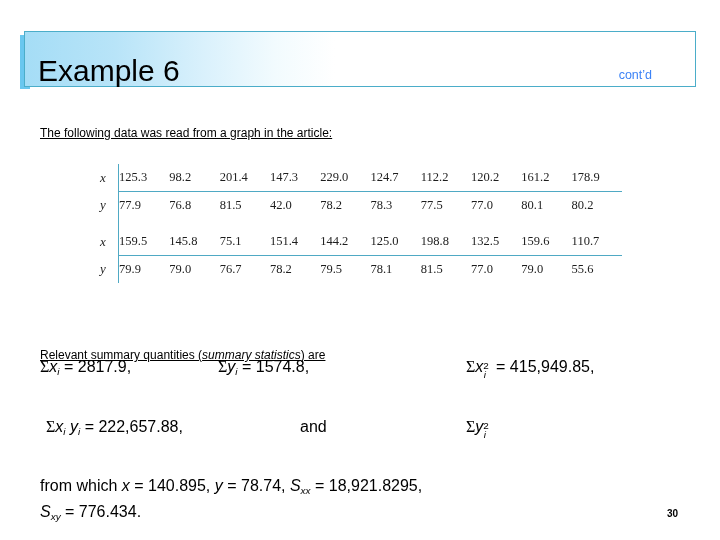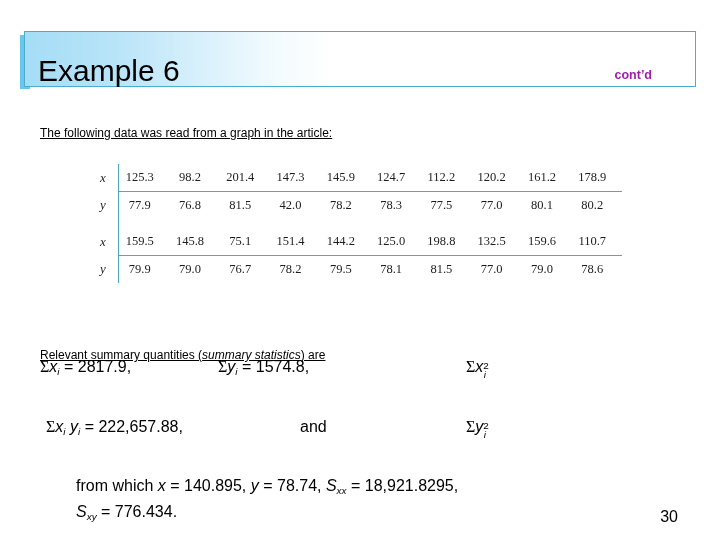--- a/index.html
+++ b/index.html
@@ -49,22 +49,22 @@
     line-height: 38px;
     letter-spacing: 0px;
     color: #000000;
     white-space: nowrap;
   }
   #header-contd {
     position: absolute;
     left: 652px;
     top: 68px;
     font-size: 12.5px;
-    font-weight: bold;
-    color: #a21caf;
+    font-weight: normal;
+    color: #3b82f6;
     white-space: nowrap;
     transform: translateX(-100%);
   }
 
   
   .body-line {
     position: absolute;
     font-size: 12px;
     color: #000000;
     white-space: nowrap;
@@ -82,21 +82,21 @@
     width: 524px;
     font-family: "Liberation Serif", serif;
     color: #1d1d1d;
     border-collapse: collapse;
   }
   #data-table td {
     padding: 0;
     font-size: 12.5px;
     height: 27px;
     vertical-align: middle;
-    text-align: center;
+    text-align: left;
     white-space: nowrap;
   }
   #data-table td.rowlabel {
     width: 26px;
     text-align: left;
     font-style: italic;
     font-size: 13px;
     padding-left: 2px;
     border-right: 1px solid #4fa9c4;
   }
@@ -165,31 +165,30 @@
   #f-sxy  { left: 40px;  top: 418px; margin-left: 6px; }
   #f-and  { left: 300px; top: 418px; }
   #f-sy2  { left: 466px; top: 418px; }
 
   
   .conc {
     position: absolute;
     font-size: 16px;
     color: #000000;
     white-space: nowrap;
-    margin-left: 36px;
   }
   #conc-line1 { left: 40px; top: 477px; }
   #conc-line2 { left: 40px; top: 503px; }
 
   #page-number {
     position: absolute;
     left: 678px;
     top: 508px;
-    font-size: 16px;
-    font-weight: normal;
+    font-size: 10px;
+    font-weight: bold;
     color: #000000;
     transform: translateX(-100%);
   }
 </style>
 </head>
 <body>
 
 <div id="header-accent"></div>
 <div id="header-banner"></div>
 <div id="header-title">Example 6</div>
@@ -198,21 +197,21 @@
 <div class="body-line" id="intro-line">The following data was read from a graph in the article:</div>
 
 <table id="data-table">
   <tbody>
     <tr class="ruled">
       <td class="rowlabel">x</td>
       <td class="datacell">125.3</td>
       <td class="datacell">98.2</td>
       <td class="datacell">201.4</td>
       <td class="datacell">147.3</td>
-      <td class="datacell">145.9</td>
+      <td class="datacell">229.0</td>
       <td class="datacell">124.7</td>
       <td class="datacell">112.2</td>
       <td class="datacell">120.2</td>
       <td class="datacell">161.2</td>
       <td class="datacell">178.9</td>
     </tr>
     <tr>
       <td class="rowlabel">y</td>
       <td class="datacell">77.9</td>
       <td class="datacell">76.8</td>
@@ -246,32 +245,32 @@
       <td class="rowlabel">y</td>
       <td class="datacell">79.9</td>
       <td class="datacell">79.0</td>
       <td class="datacell">76.7</td>
       <td class="datacell">78.2</td>
       <td class="datacell">79.5</td>
       <td class="datacell">78.1</td>
       <td class="datacell">81.5</td>
       <td class="datacell">77.0</td>
       <td class="datacell">79.0</td>
-      <td class="datacell">78.6</td>
+      <td class="datacell">55.6</td>
     </tr>
   </tbody>
 </table>
 
 <div class="body-line" id="summary-line"><span>Relevant summary quantities (</span><span class="it">summary statistics</span><span>) are</span></div>
 
 <div class="formula" id="f-sx"><span class="sig">Σ</span><span class="v">x</span><sub>i</sub> <span>= 2817.9,</span></div>
 
 <div class="formula" id="f-sy"><span class="sig">Σ</span><span class="v">y</span><sub>i</sub> <span>= 1574.8,</span></div>
 
-<div class="formula" id="f-sx2"><span class="sig">Σ</span><span class="v">x</span><span class="sqsub"><sup>2</sup><sub>i</sub></span> </div>
+<div class="formula" id="f-sx2"><span class="sig">Σ</span><span class="v">x</span><span class="sqsub"><sup>2</sup><sub>i</sub></span> <span>= 415,949.85,</span></div>
 
 <div class="formula" id="f-sxy"><span class="sig">Σ</span><span class="v">x</span><sub>i</sub> <span class="v">y</span><sub>i</sub> <span>= 222,657.88,</span></div>
 
 <div class="formula" id="f-and">and</div>
 
 <div class="formula" id="f-sy2"><span class="sig">Σ</span><span class="v">y</span><span class="sqsub"><sup>2</sup><sub>i</sub></span> </div>
 
 <div class="conc" id="conc-line1"><span>from which </span><span class="v">x</span><span> = 140.895, </span><span class="v">y</span><span> = 78.74, </span><span class="v">S</span><sub>xx</sub><span> = 18,921.8295,</span></div>
 
 <div class="conc" id="conc-line2"><span class="v">S</span><sub>xy</sub><span> = 776.434.</span></div>

